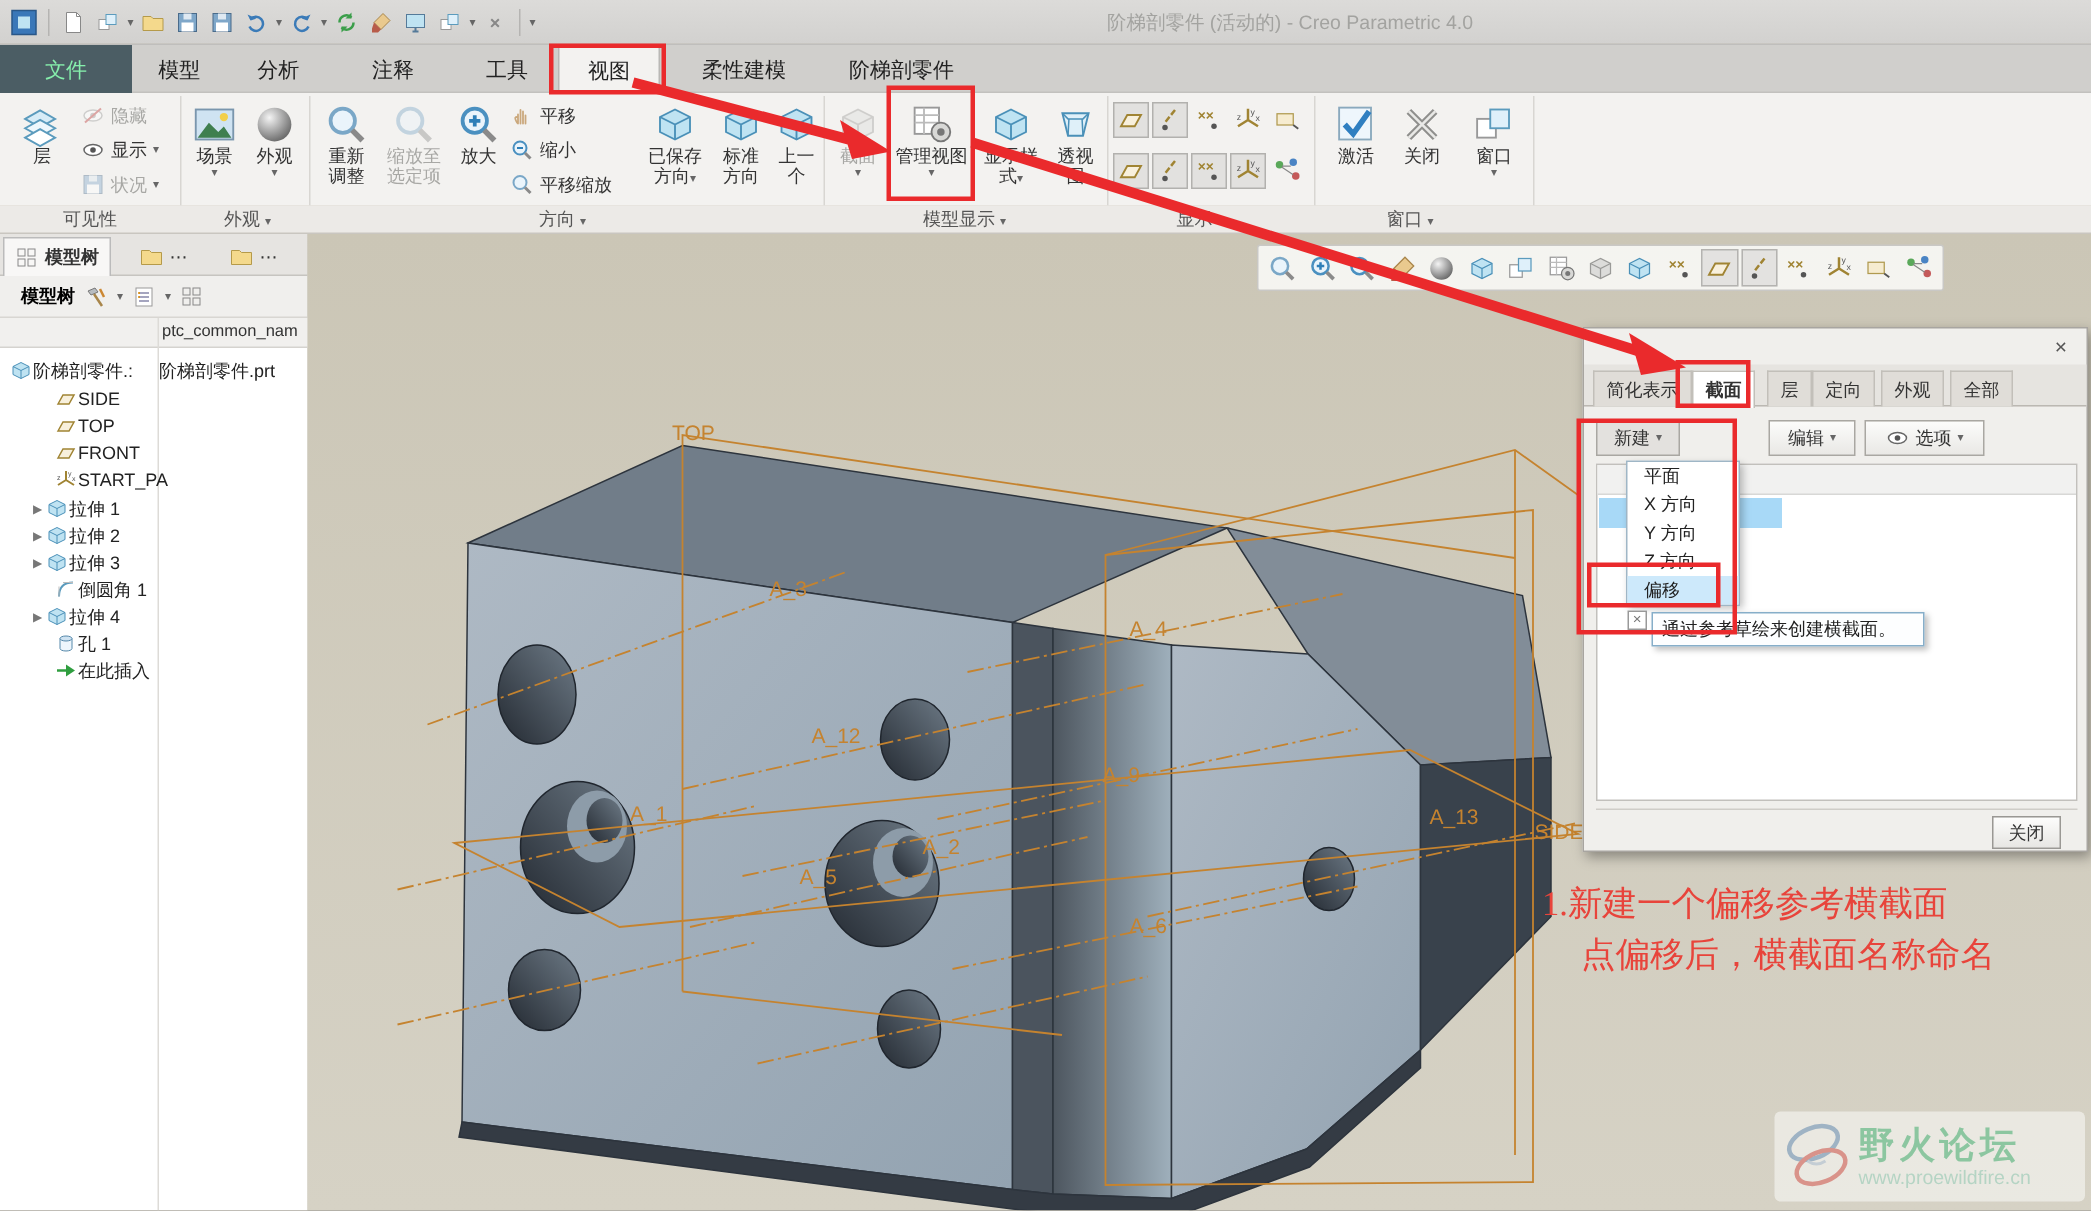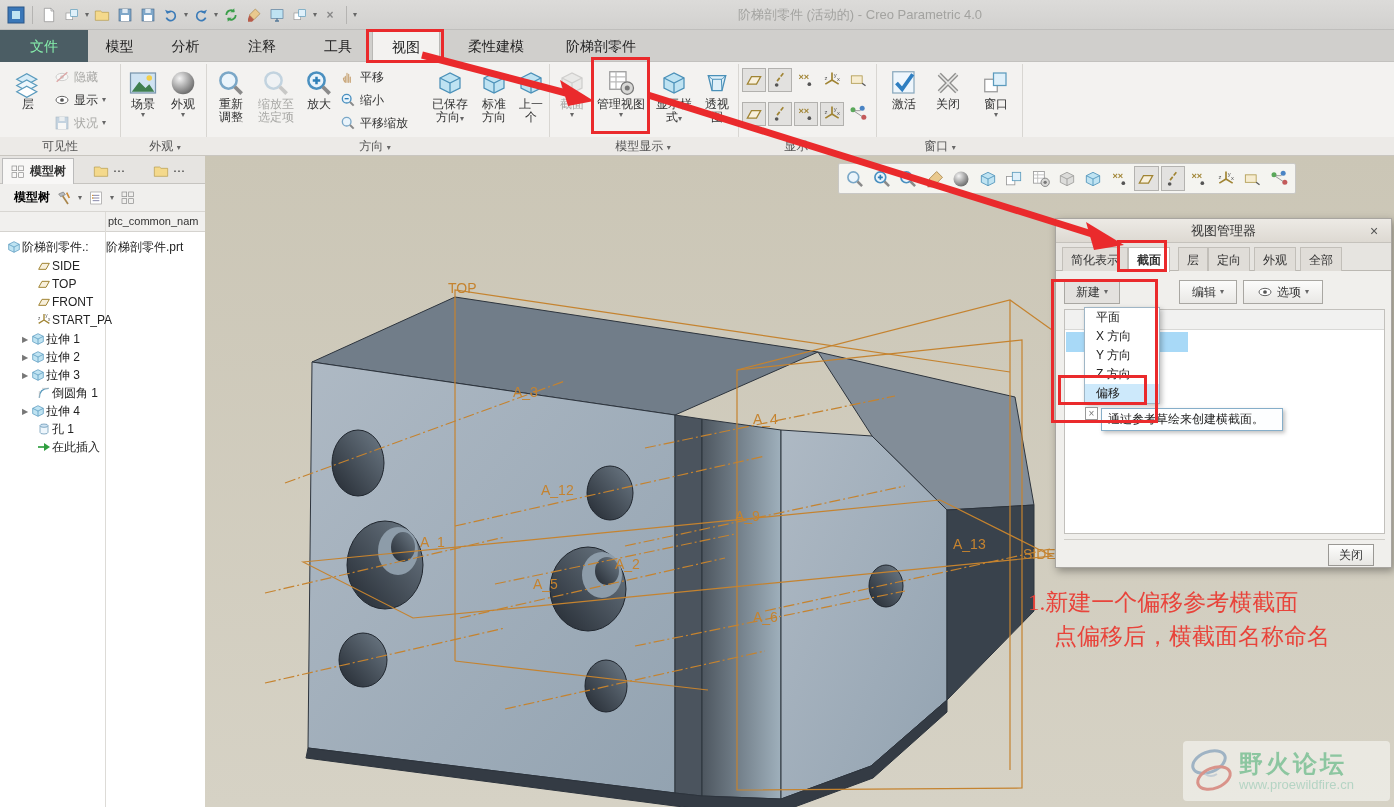--- a/index.html
+++ b/index.html
@@ -820,21 +820,20 @@
         </span>
       <span class="ti">
           <svg class="ic20">
             <use href="#sym-colors"></use>
           </svg>
         </span>
     </div>
   </div>
 
   <div class="dialog">
-    <div class="dtitle">视图管理器</div>
     <div class="dclose">×</div>
     <div class="dtabs">
       <div class="dtab" style="left:6px">简化表示</div>
       <div class="dtab active" style="left:72px">截面</div>
       <div class="dtab" style="left:122px">层</div>
       <div class="dtab" style="left:152px">定向</div>
       <div class="dtab" style="left:198px">外观</div>
       <div class="dtab" style="left:244px">全部</div>
     </div>
     <div class="dbtn" style="left:8px;top:61px;width:56px;background:#e3e1de">

